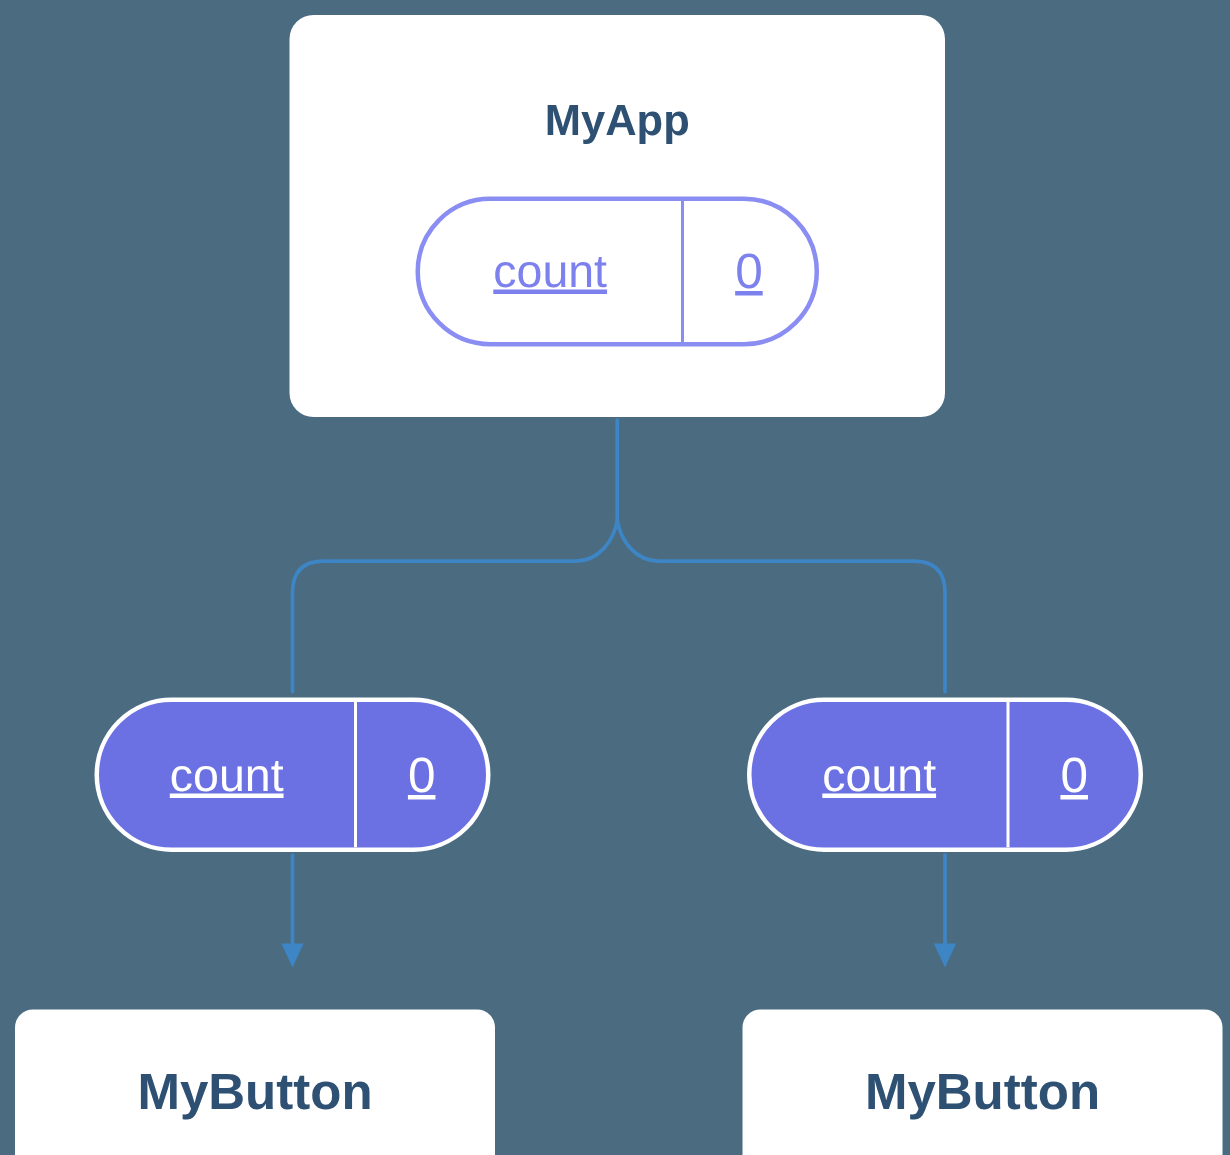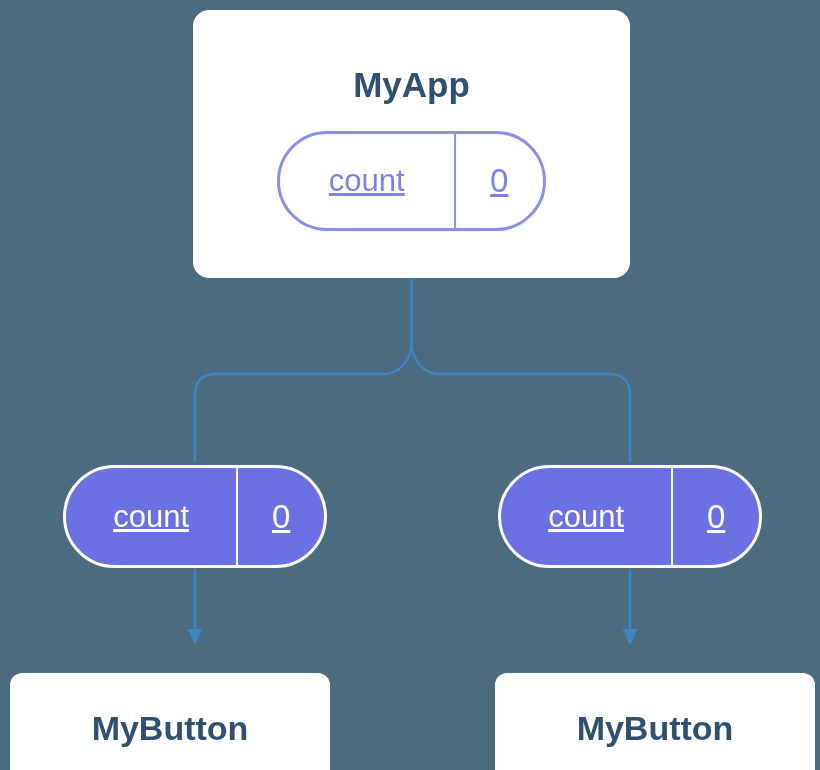--- a/index.html
+++ b/index.html
@@ -28,21 +28,21 @@
     text-align: center;
   }
 
   .app-card {
     left: 193px;
     top: 10px;
     width: 437px;
     height: 268px;
   }
   .app-card .card-title {
-    font-size: 35px;
+    font-size: 29px;
     margin-top: 55px;
   }
 
   .button-card {
     top: 673px;
     width: 320px;
     height: 110px;
     border-radius: 12px;
     display: flex;
     align-items: center;

